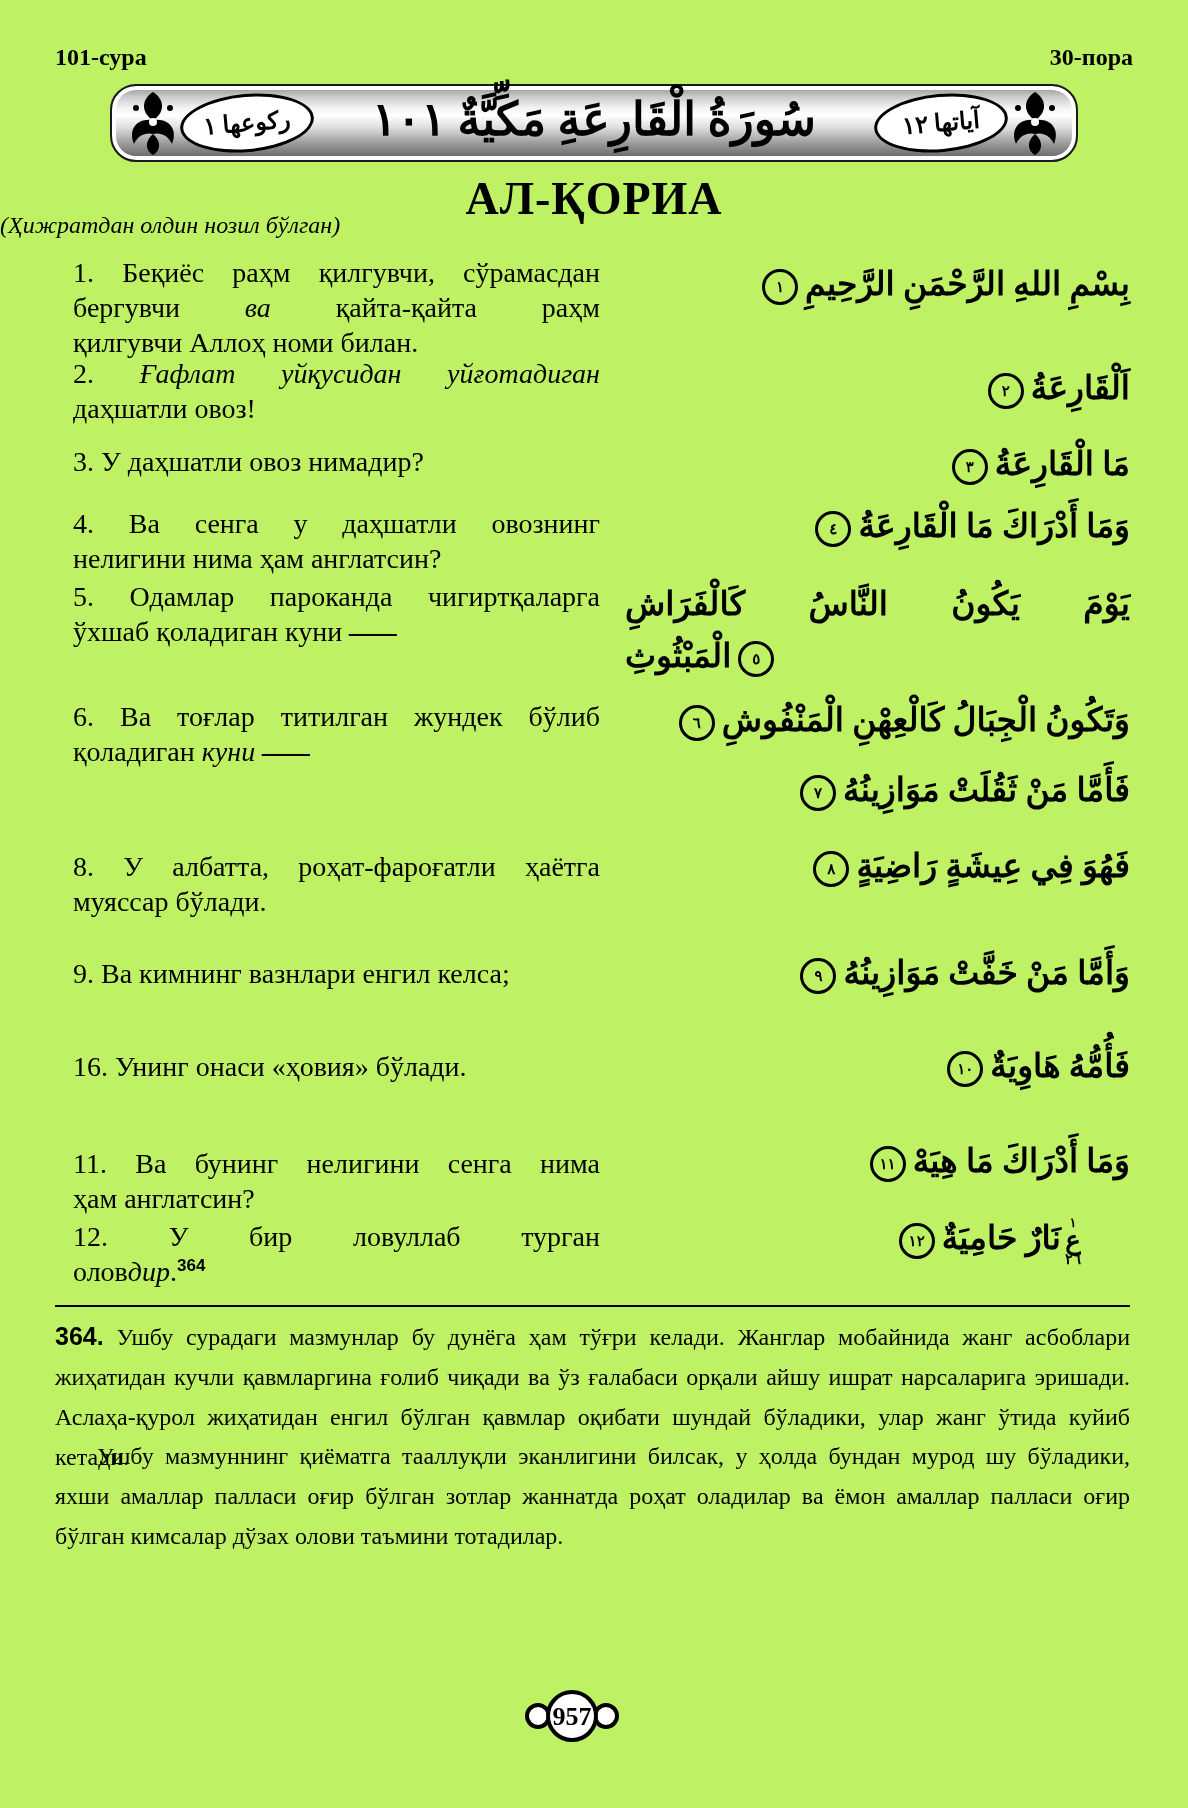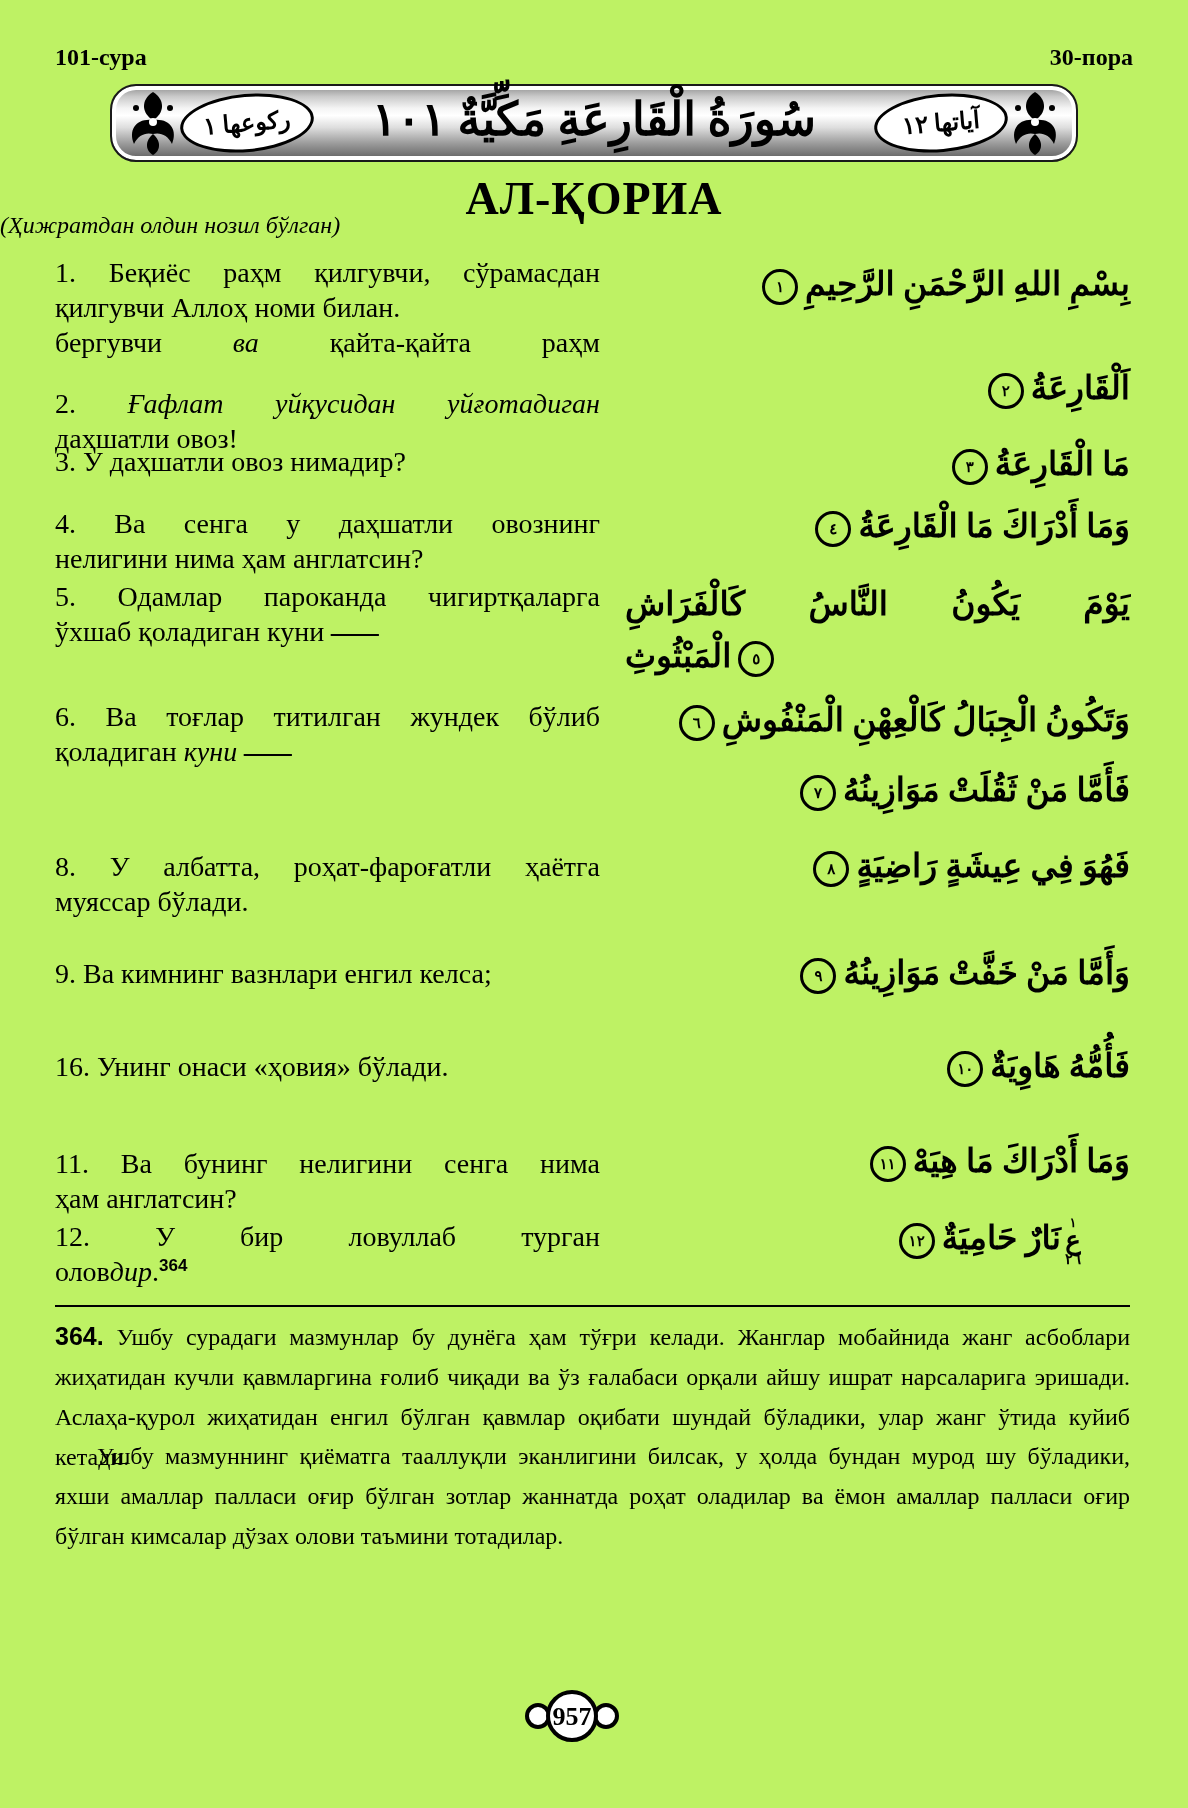--- a/index.html
+++ b/index.html
@@ -23,21 +23,21 @@
   .callig{flex:1 1 auto;text-align:center;font-size:46px;font-weight:bold;line-height:1;
           padding-bottom:6px;}
 
   .title{position:absolute;top:172px;left:0;width:100%;text-align:center;
          font-size:46px;font-weight:bold;letter-spacing:1px;}
   .subtitle{position:absolute;top:212px;left:0;width:100%;text-align:left;
             font-size:24px;font-style:italic;}
 
   
   .uz{position:absolute;left:55px;width:545px;font-size:28px;line-height:35px;}
-  .uz .ln{white-space:normal;}
+  .uz .ln{white-space:normal;margin-left:18px;}
   .jl{text-align:justify;text-align-last:justify;}
   .it{font-style:italic;}
   .dash{display:inline-block;font-weight:bold;transform:scaleX(1.7);transform-origin:left center;}
   .supref{font-family:Liberation Sans, sans-serif;font-weight:bold;font-size:17px;
           vertical-align:super;line-height:0;}
 
   
   .arb{position:absolute;left:625px;width:505px;}
   .arb p{margin:0;direction:rtl;text-align:right;font-size:33px;font-weight:bold;line-height:52px;}
   .arj{text-align:justify !important;text-align-last:justify;}
@@ -102,28 +102,28 @@
     <svg class="orn" viewBox="0 0 54 66">
         <use href="#orn-shape"></use>
       </svg>
   </div>
 
   <div class="title">АЛ-ҚОРИА</div>
   <div class="subtitle">(Ҳижратдан олдин нозил бўлган)</div>
 
   <div class="uz" style="top:255px">
     <div class="ln jl">1. Беқиёс раҳм қилгувчи, сўрамасдан</div>
+    <div class="ln jl"><span>бергувчи</span> <span class="it">ва</span> <span>қайта-қайта раҳм</span></div>
     <div class="ln">қилгувчи Аллоҳ номи билан.</div>
-    <div class="ln jl"><span>бергувчи</span> <span class="it">ва</span> <span>қайта-қайта раҳм</span></div>
   </div>
   <div class="arb" style="top:258px">
     <p><span>بِسْمِ اللهِ الرَّحْمَنِ الرَّحِيمِ</span><span class="ayah">١</span></p>
   </div>
 
-  <div class="uz" style="top:386px">
+  <div class="uz" style="top:356px">
     <div class="ln jl"><span>2.</span> <span class="it">Ғафлат уйқусидан уйғотадиган</span></div>
     <div class="ln">даҳшатли овоз!</div>
   </div>
   <div class="arb" style="top:362px">
     <p><span>اَلْقَارِعَةُ</span><span class="ayah">٢</span></p>
   </div>
 
   <div class="uz" style="top:444px">
     <div class="ln">3. У даҳшатли овоз нимадир?</div>
   </div>

